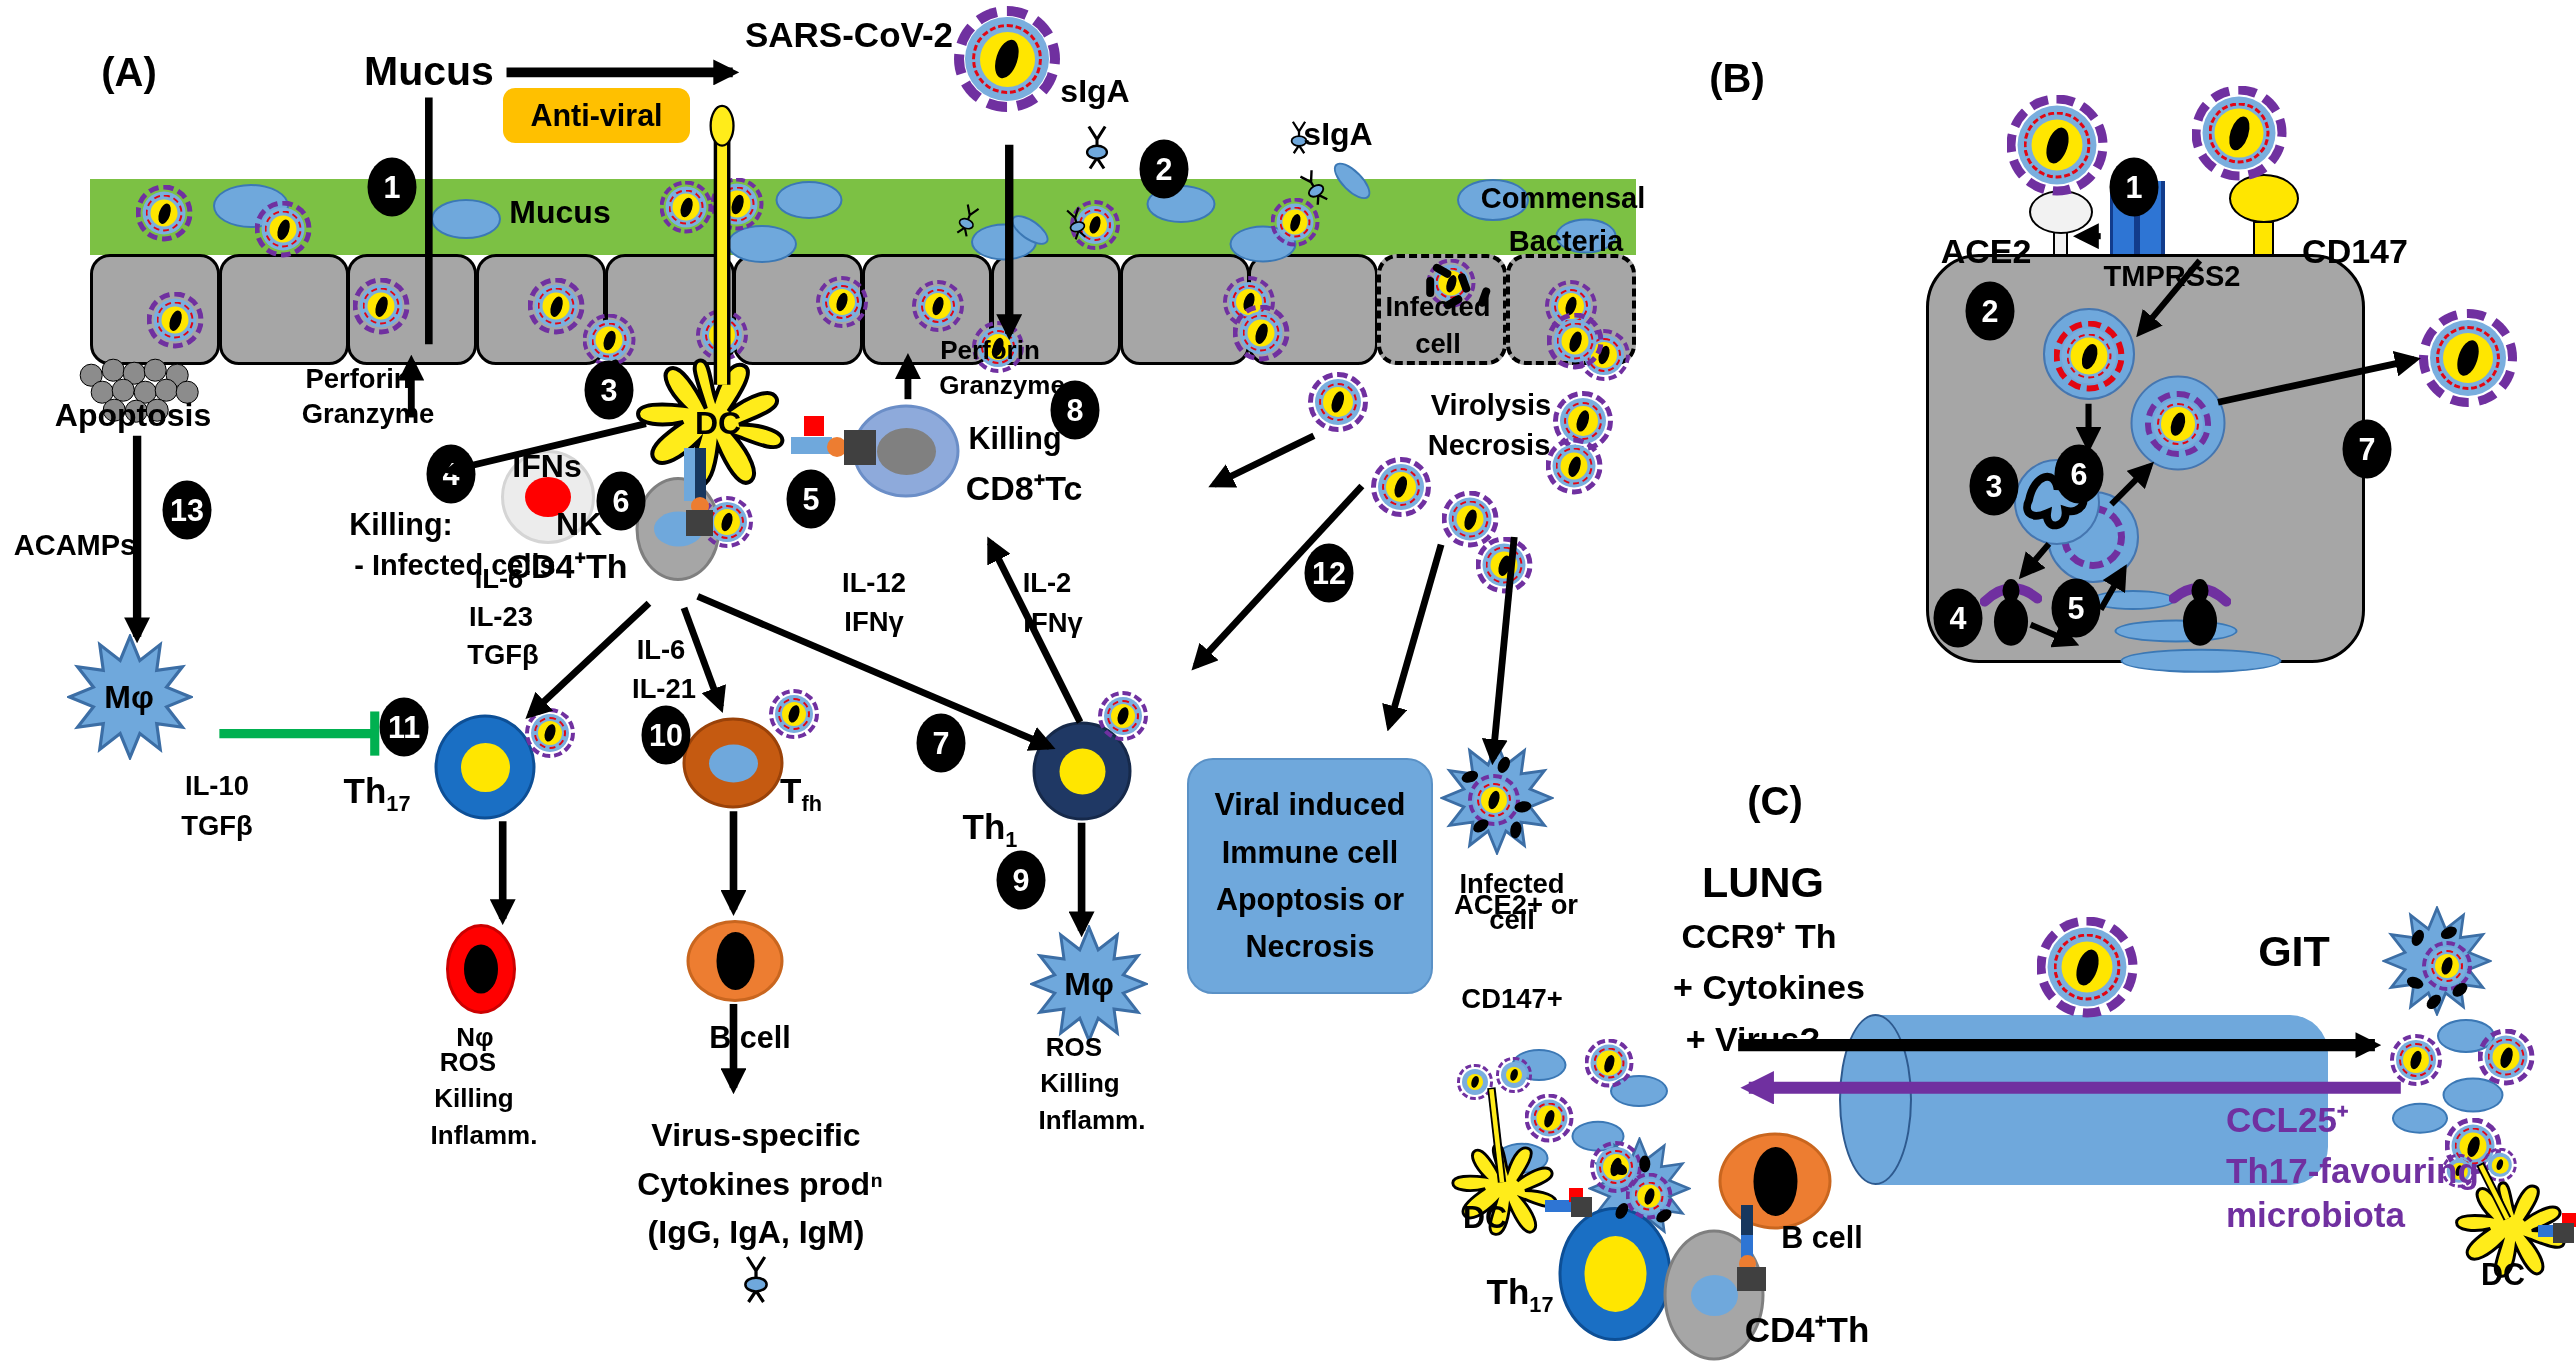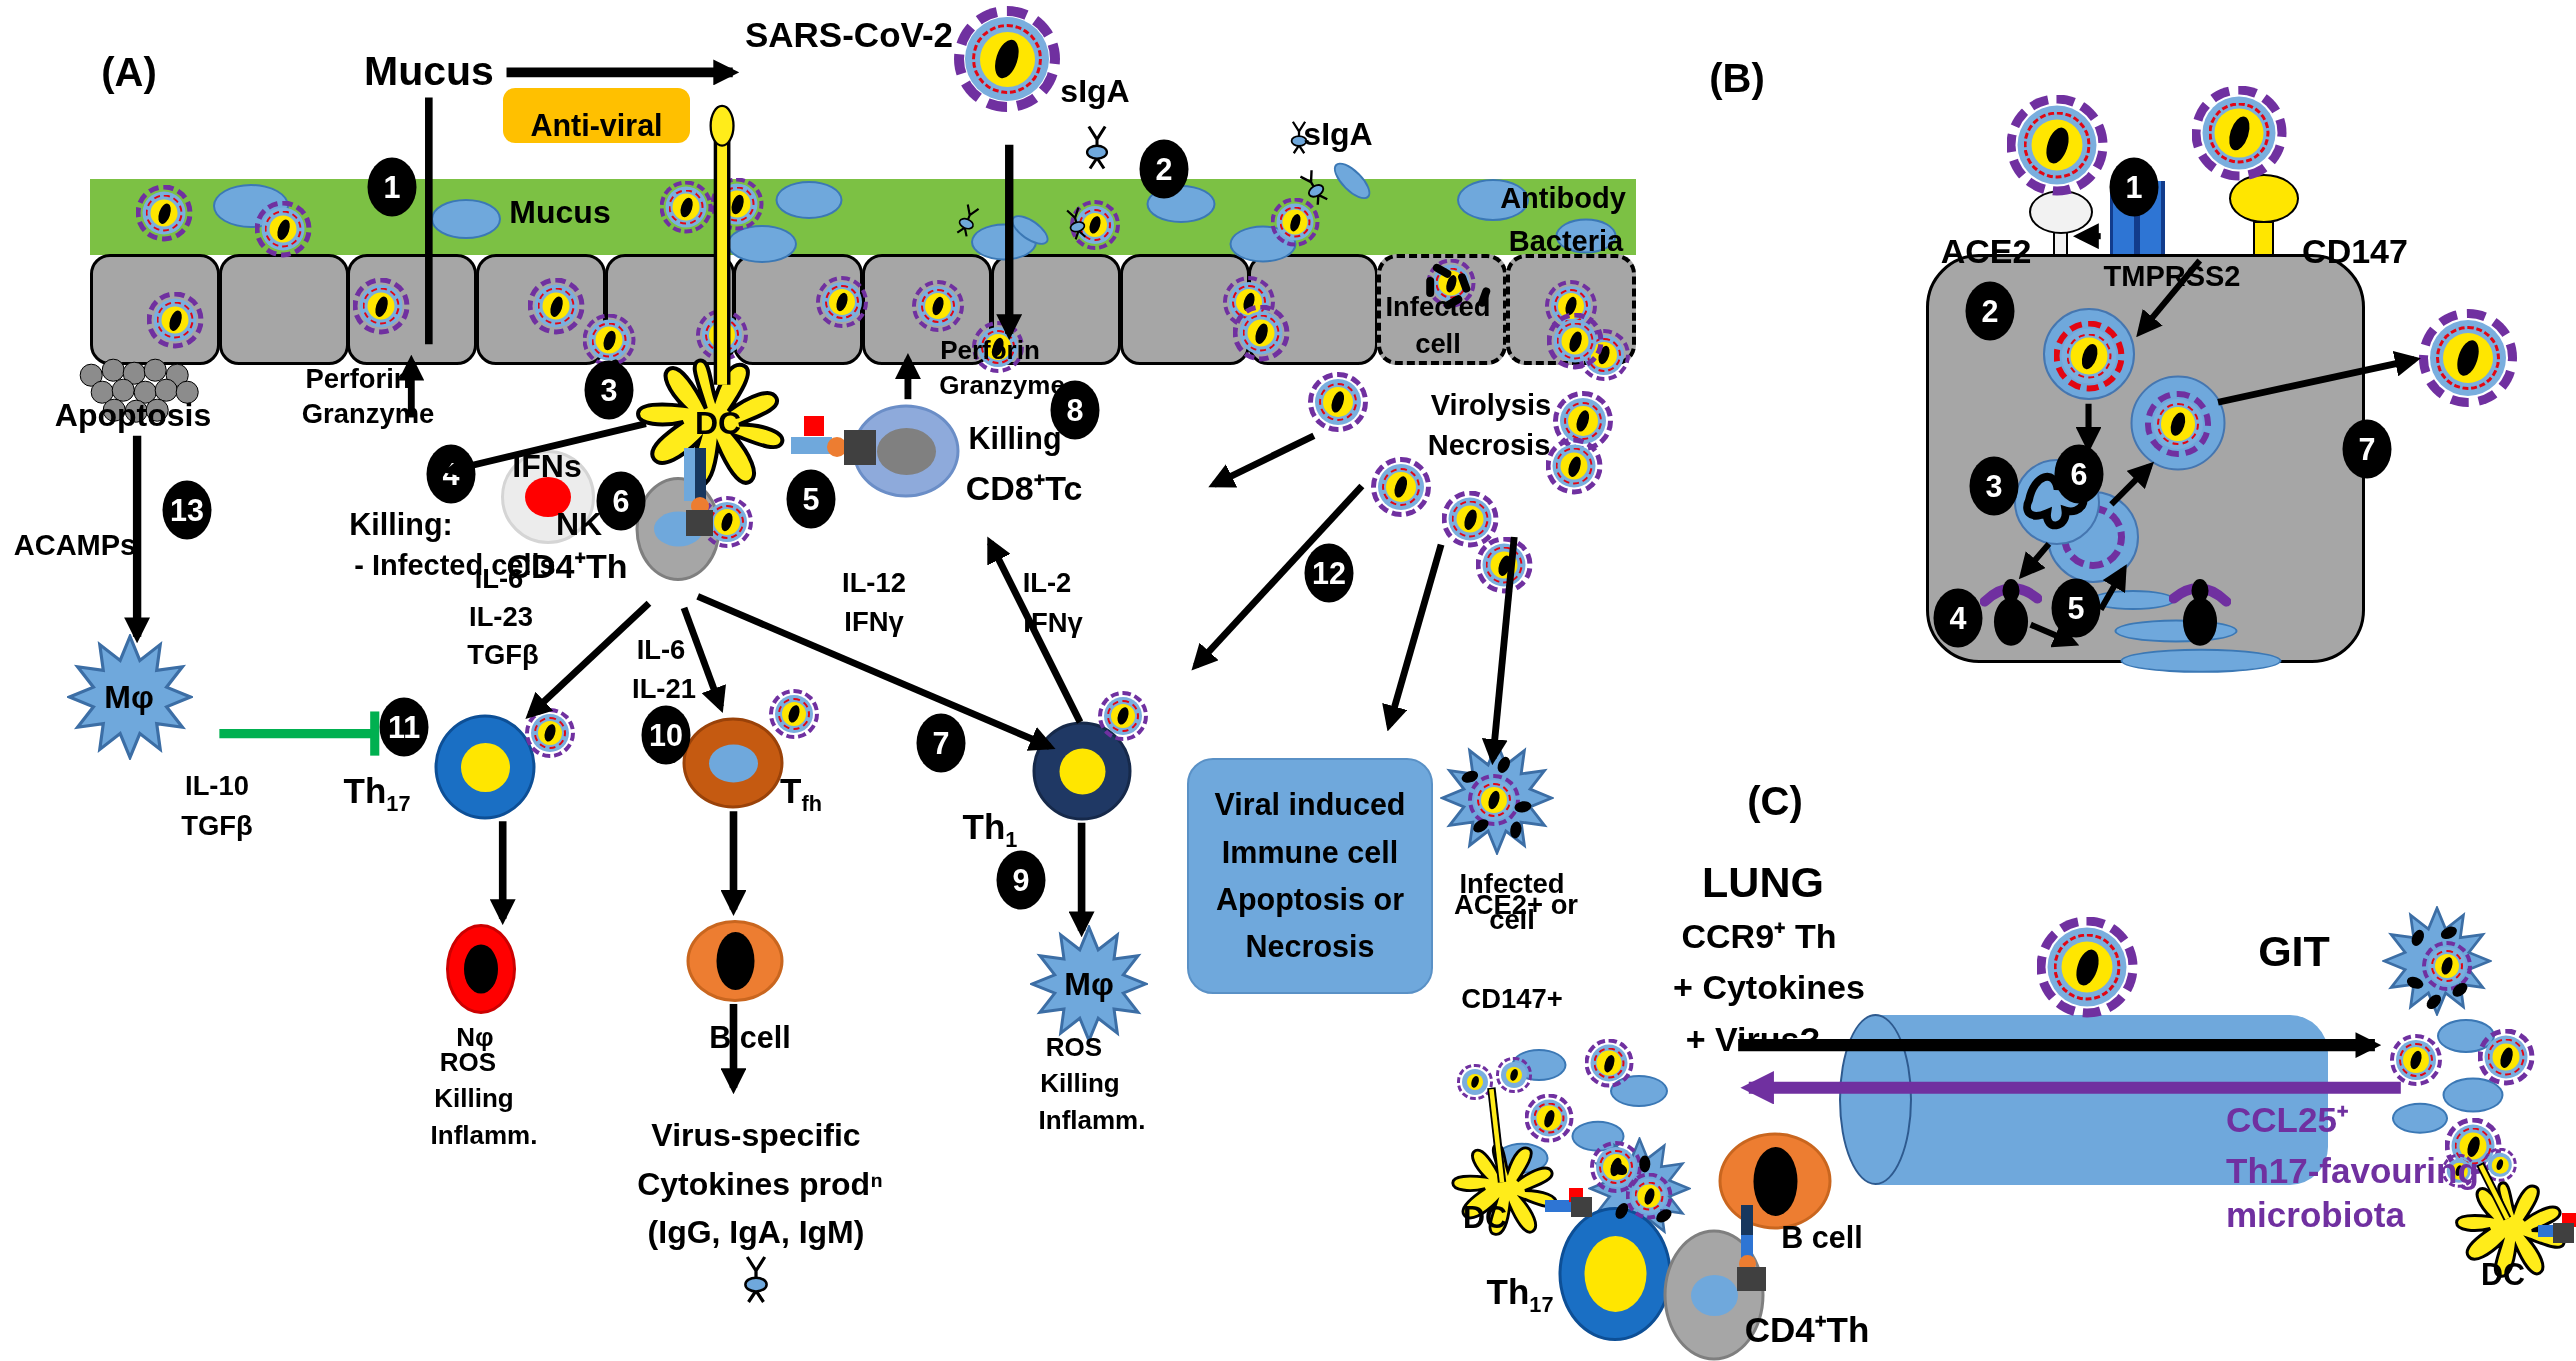--- a/index.html
+++ b/index.html
@@ -7,21 +7,21 @@
          font-family:"Liberation Sans",sans-serif;color:#000;}
   .abs{position:absolute;}
   .txt{position:absolute;transform:translate(-50%,-50%);white-space:nowrap;font-weight:700;}
   .txt-l{position:absolute;transform:translate(0,-50%);white-space:nowrap;font-weight:700;}
   .badge{position:absolute;transform:translate(-50%,-50%);width:49px;height:59px;background:#000;
          border-radius:50%;color:#fff;display:flex;align-items:center;justify-content:center;
          font-weight:700;font-size:30.5px;}
   .band{position:absolute;background:#7cc144;}
   .epi{position:absolute;background:#a6a6a6;border:3px solid #000;border-radius:20px;box-sizing:border-box;}
   .epi.dashed{border:4.6px dashed #000;}
-  .box-orange{position:absolute;background:#ffc000;border-radius:12.2px;display:flex;align-items:flex-end;
+  .box-orange{position:absolute;background:#ffc000;border-radius:12.2px;display:flex;align-items:center;
          justify-content:center;font-weight:700;font-size:30.5px;}
   .box-blue{position:absolute;background:#6fa8dc;border:2.3px solid #5a91c6;border-radius:26px;display:flex;
          flex-direction:column;align-items:center;justify-content:center;font-weight:700;font-size:30.5px;line-height:1.55;}
   .bigcell{position:absolute;background:#a6a6a6;border:3px solid #000;border-radius:53px;box-sizing:border-box;}
   .oval{position:absolute;transform:translate(-50%,-50%) rotate(var(--rot,0deg));background:#6fa8dc;
         border:2.3px solid #3b78b5;border-radius:50%;box-sizing:border-box;}
   .halo{position:absolute;transform:translate(-50%,-50%);background:#6fa8dc;border:2.3px solid #4576b0;border-radius:50%;}
   .halo--asm::after{content:"";position:absolute;inset:12.2px;border-radius:50%;border:7.6px dashed #7030a0;}
   .vir{position:absolute;transform:translate(-50%,-50%);}
   .vir i{position:absolute;border-radius:50%;display:block;}
@@ -628,21 +628,21 @@
   <div class="rect" style="left:2538px;top:1225px;width:27.4px;height:12.2px;background:#2e75d4"></div>
   <div class="rect" style="left:2562px;top:1213px;width:13.7px;height:13.7px;background:#ff0000"></div>
   <div class="rect" style="left:2553px;top:1223px;width:21.3px;height:20px;background:#404040"></div>
 
   <div class="txt" style="left:129px;top:72px;font-size:40px">(A)</div>
   <div class="txt" style="left:429px;top:71px;font-size:41px">Mucus</div>
   <div class="txt" style="left:849px;top:35px;font-size:35px">SARS-CoV-2</div>
   <div class="txt" style="left:1095px;top:91px;font-size:32px">sIgA</div>
   <div class="txt" style="left:1338px;top:134px;font-size:32px">sIgA</div>
   <div class="txt" style="left:560px;top:212px;font-size:32px">Mucus</div>
-  <div class="txt" style="left:1563px;top:198px;font-size:29px">Antibody</div>
+  <div class="txt" style="left:1563px;top:198px;font-size:29px">Commensal</div>
   <div class="txt" style="left:1566px;top:241px;font-size:29px">Bacteria</div>
   <div class="txt" style="left:1438px;top:307px;font-size:27.4px">Infected</div>
   <div class="txt" style="left:1438px;top:344px;font-size:27.4px">cell</div>
   <div class="txt" style="left:133px;top:415px;font-size:32px">Apoptosis</div>
   <div class="txt" style="left:75px;top:545px;font-size:29px">ACAMPs</div>
   <div class="txt" style="left:358px;top:379px;font-size:27.4px">Perforin</div>
   <div class="txt" style="left:368px;top:414px;font-size:27.4px">Granzyme</div>
   <div class="txt" style="left:401px;top:524px;font-size:30.5px">Killing:</div>
   <div class="txt" style="left:455px;top:565px;font-size:29px">- Infected cells</div>
   <div class="txt" style="left:579px;top:524px;font-size:32px">NK</div>

